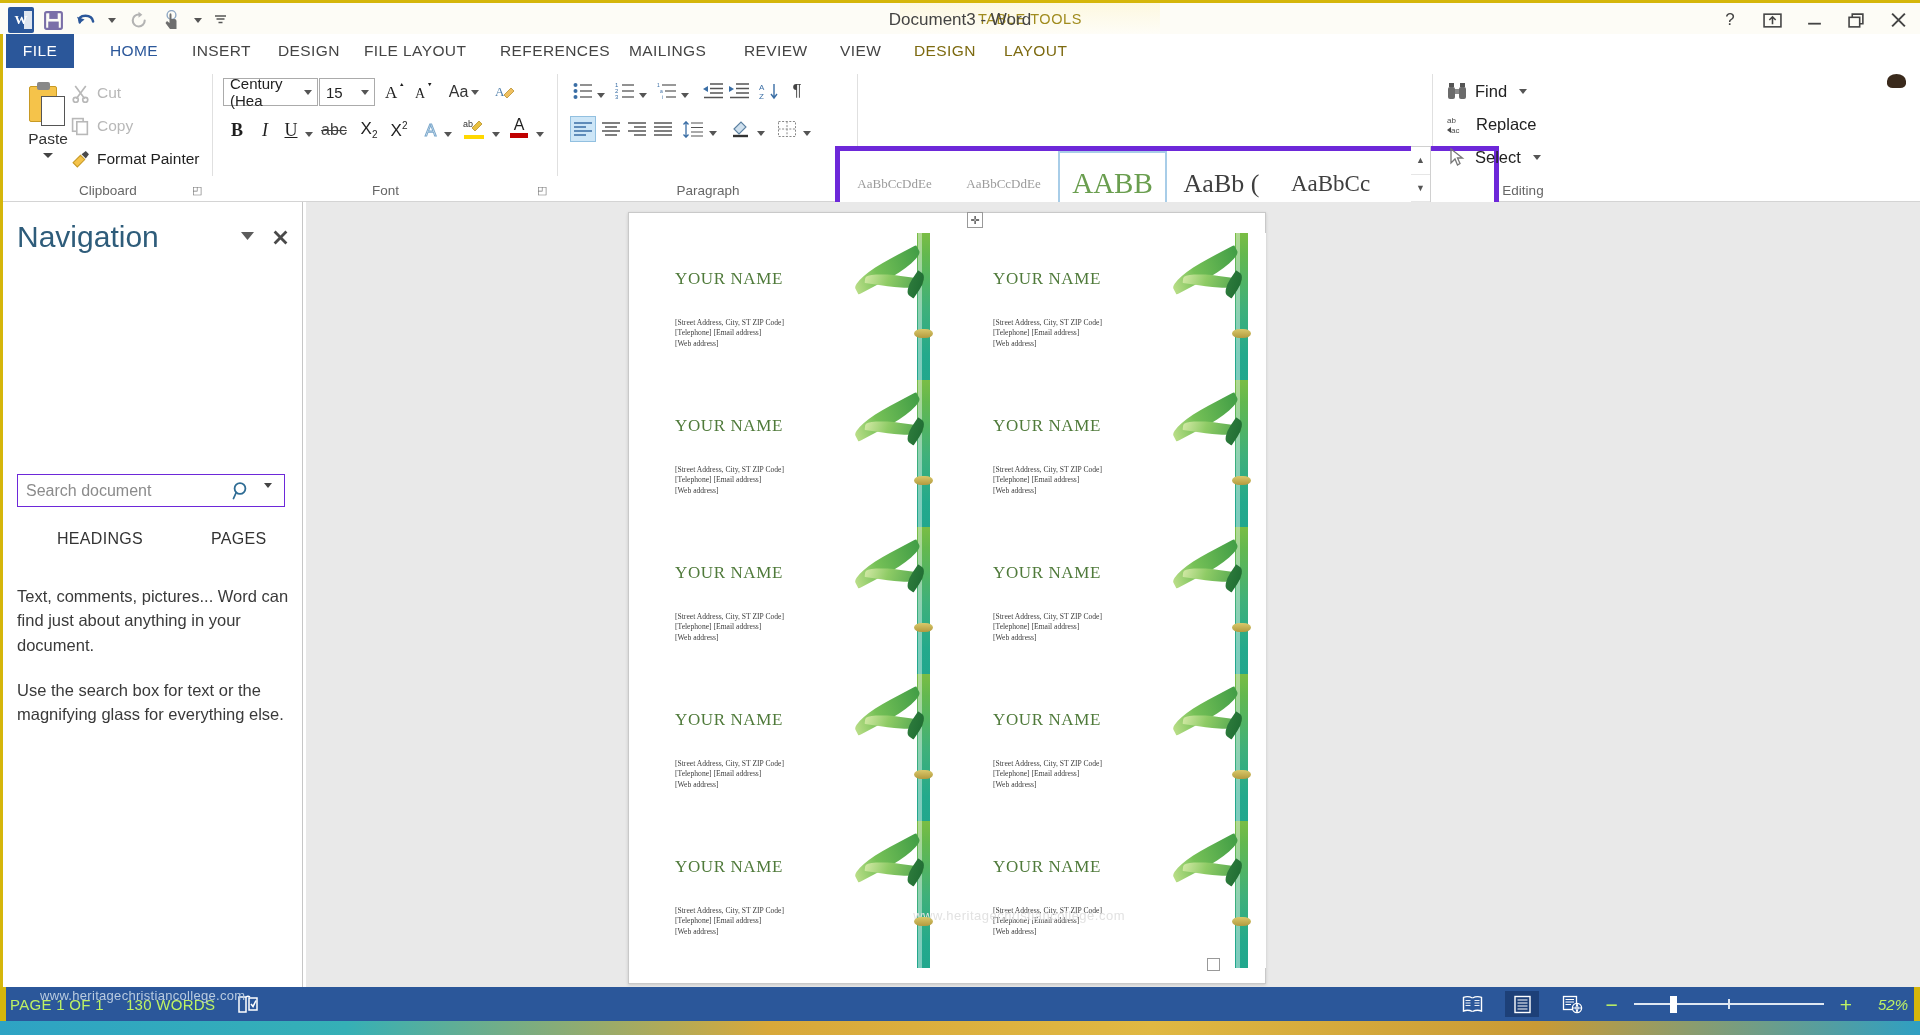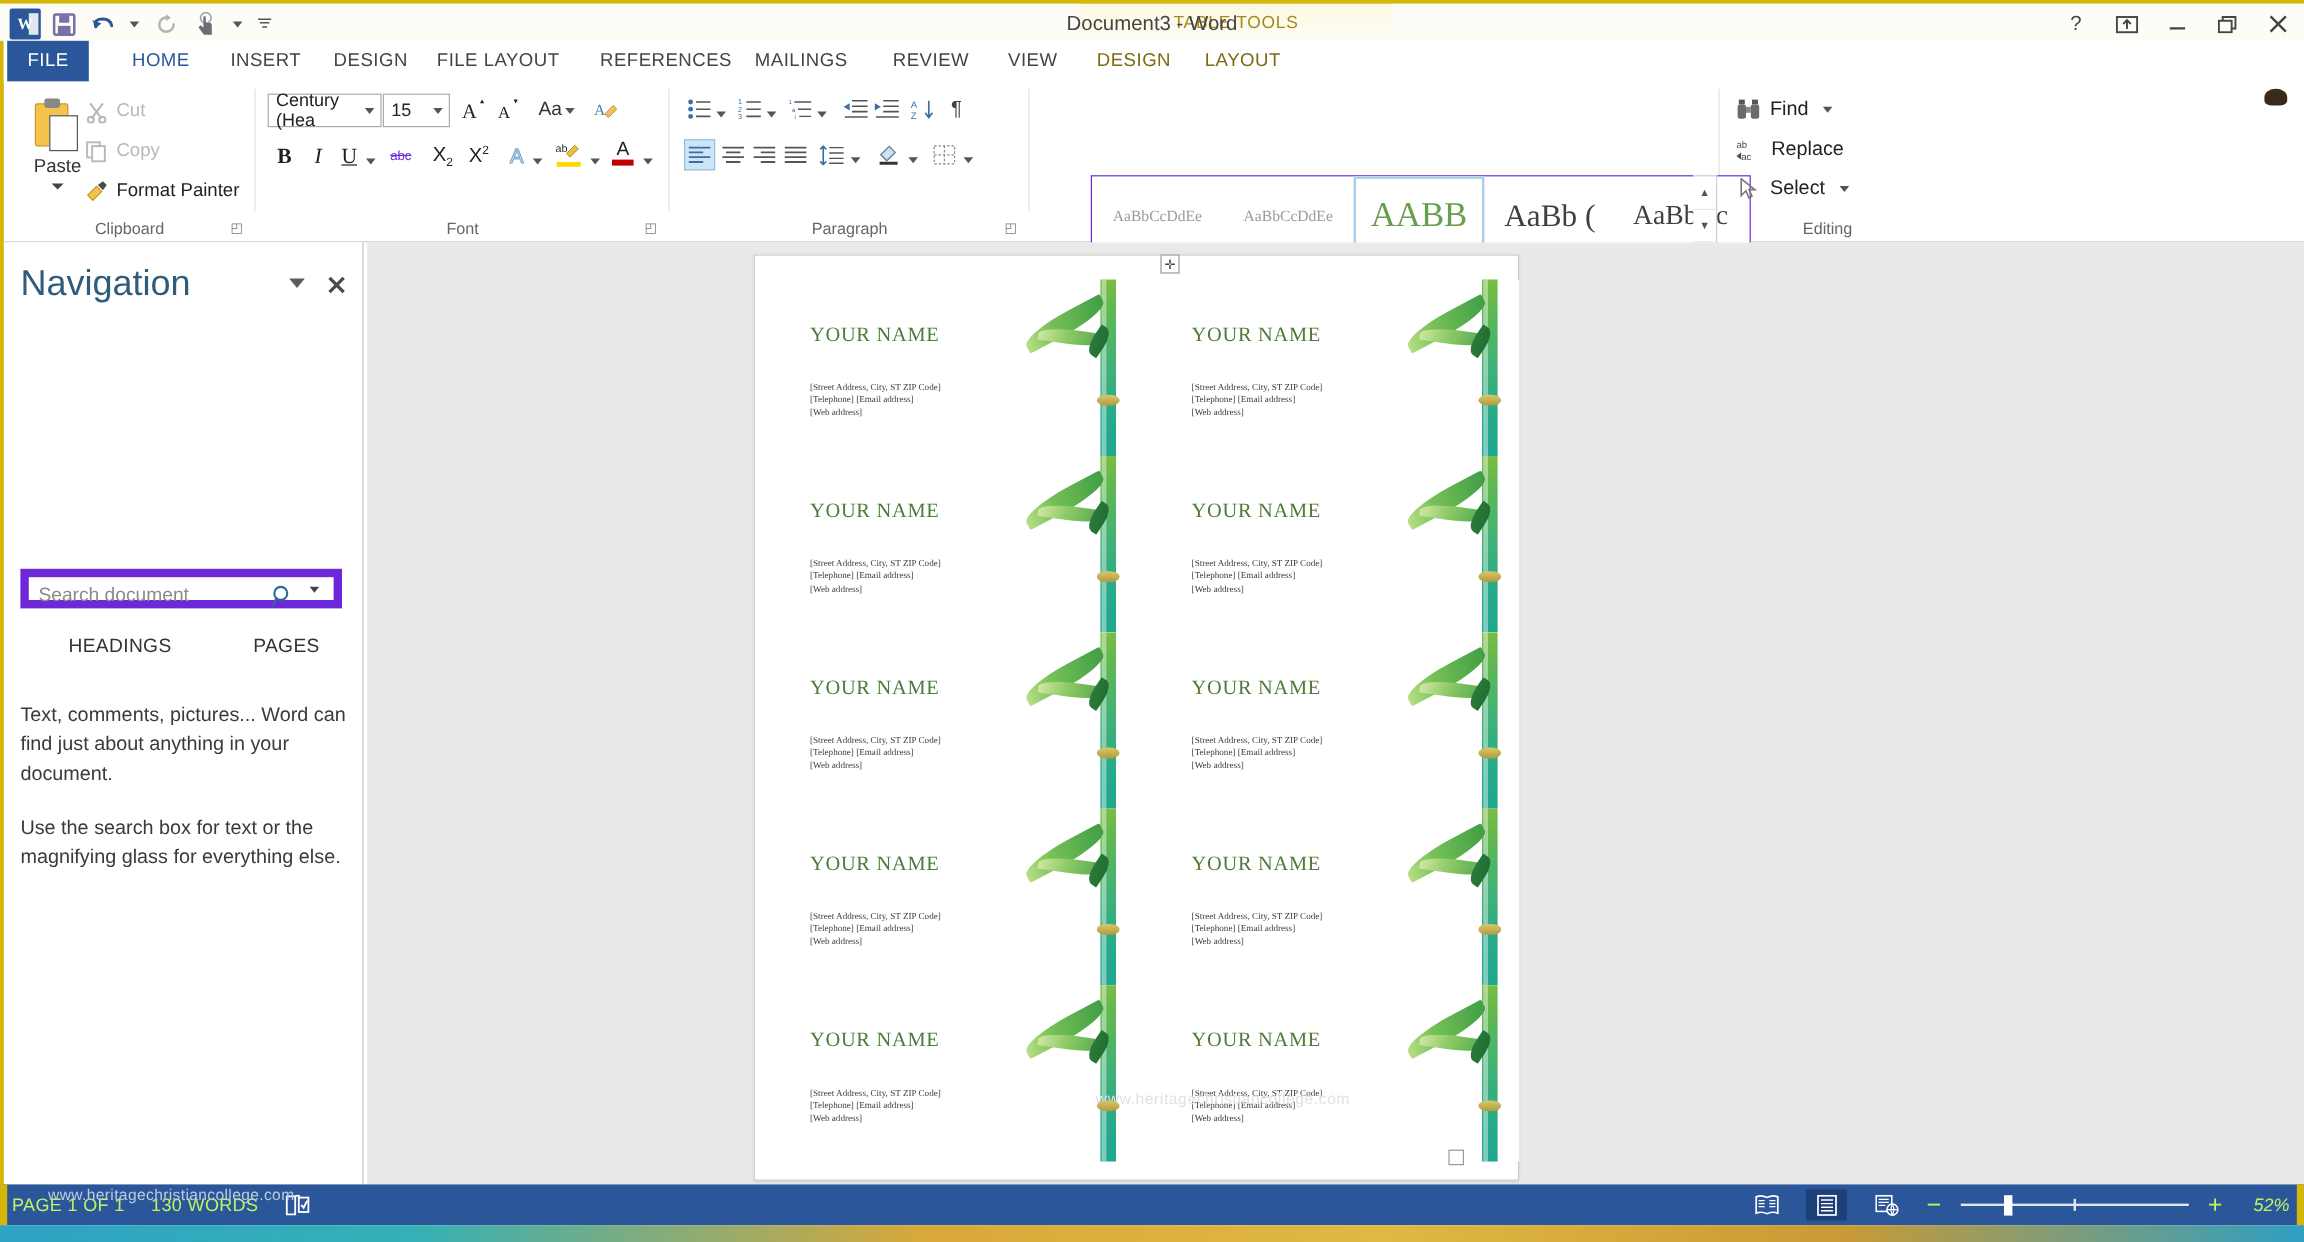--- a/index.html
+++ b/index.html
@@ -190,23 +190,23 @@
 
   
   .pbtn {
     position: absolute; width: 26px; height: 26px; cursor: pointer;
     display: flex; align-items: center; justify-content: center;
   }
   .pbtn.sel { background: #cde6f7; border: 1px solid #92c0e0; }
 
   
   .gallery {
-    position: absolute; left: 906px; top: 78px;
-    width: 550px; height: 84px;
-    border: 1px solid #6d28d9; background: #fff;
+    position: absolute; left: 832px; top: 78px;
+    width: 664px; height: 84px;
+    border: 5px solid #6d28d9; background: #fff;
     display: flex;
   }
   .stile {
     width: 109px; height: 82px; display: flex; flex-direction: column;
     align-items: center; justify-content: center; cursor: pointer;
     border: 1px solid transparent;
   }
   .stile.active { border: 2px solid #a8cde8; background: #fff; }
   .stile .prev {
     height: 46px; display: flex; align-items: center; justify-content: center;
@@ -248,21 +248,21 @@
   .nav-title {
     position: absolute; left: 14px; top: 18px;
     font-size: 30px; color: #2e5c7a; font-weight: 300;
   }
   .nav-ctrl {
     position: absolute; top: 28px; cursor: pointer; color: #555;
   }
   .searchbox {
     position: absolute; left: 14px; top: 272px;
     width: 268px; height: 33px;
-    border: 7px solid #6d28d9; background: #fff;
+    border: 1px solid #6d28d9; background: #fff;
   }
   .searchbox input {
     position: absolute; left: 8px; top: 0; width: 210px; height: 31px;
     border: none; outline: none; font-size: 16px; color: #333;
     font-family: "Liberation Sans", sans-serif; background: transparent;
   }
   .searchbox input::placeholder { color: #8b8b8b; }
   .nav-tabs {
     position: absolute; left: 14px; top: 322px;
     width: 270px; height: 30px; display: flex; align-items: center;
@@ -624,21 +624,21 @@
       <div class="fbtn" style="left:38px;top:48px">
           <i style="font-family:'Liberation Serif',serif">I</i>
         </div>
       <div class="fbtn" style="left:64px;top:48px">
           <u style="font-family:'Liberation Serif',serif">U</u>
         </div>
       <div class="fbtn" style="left:88px;top:52px;width:16px">
           <div class="mini-caret"></div>
         </div>
       <div class="fbtn" style="left:104px;top:48px;width:34px">
-        <span style="text-decoration:line-through;font-size:11px;color:#6d28d9">abc</span>
+        <span style="text-decoration:line-through;font-size:16px;color:#404040">abc</span>
       </div>
       <div class="fbtn" style="left:142px;top:48px">
         <span style="font-size:17px">X<sub style="font-size:10px">2</sub></span>
       </div>
       <div class="fbtn" style="left:172px;top:48px">
         <span style="font-size:17px">X<sup style="font-size:10px">2</sup></span>
       </div>
       <div class="fbtn" style="left:206px;top:48px">
         <svg width="20" height="20" viewBox="0 0 20 20">
             <text x="2" y="16" font-size="17" font-family="Liberation Sans, sans-serif" fill="none" stroke="#7ba8cc" stroke-width="1">A</text>

